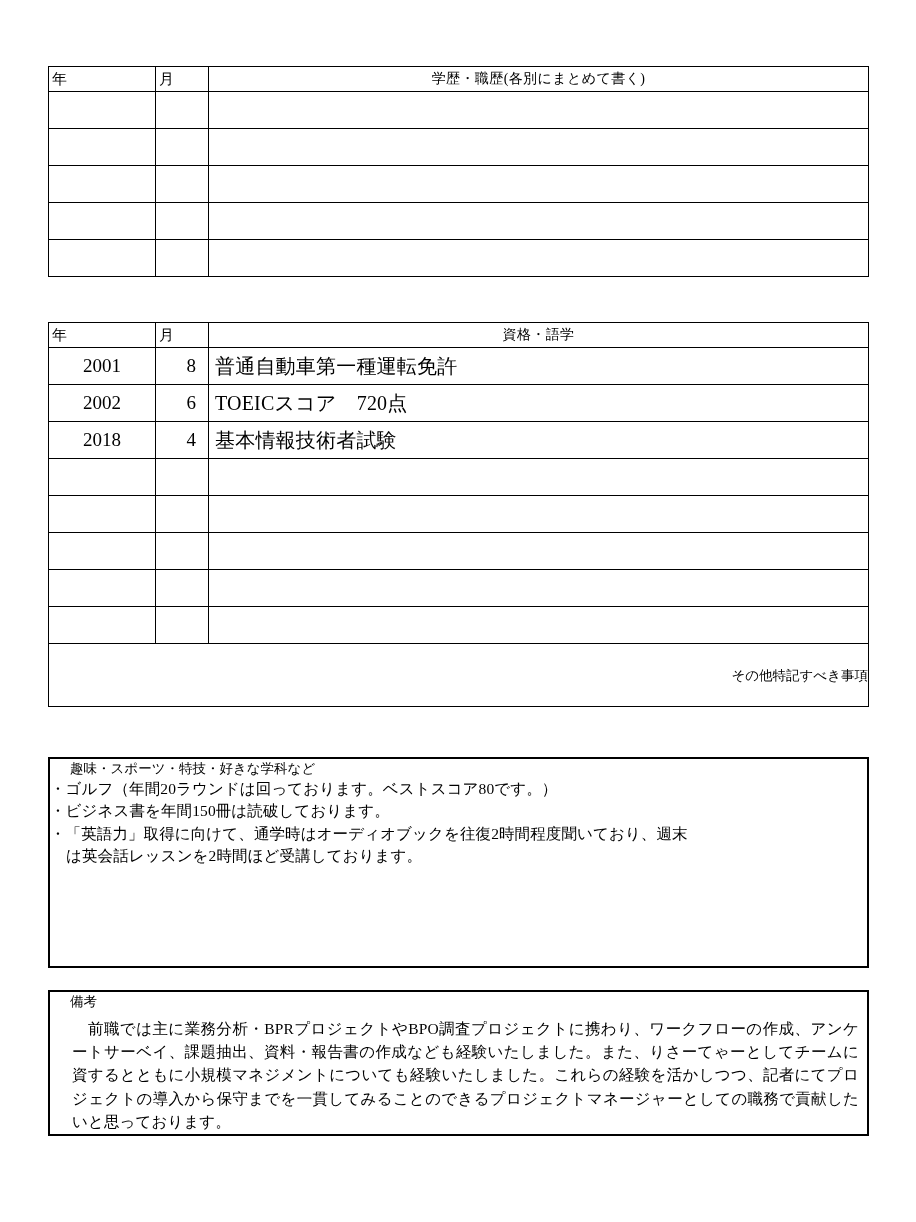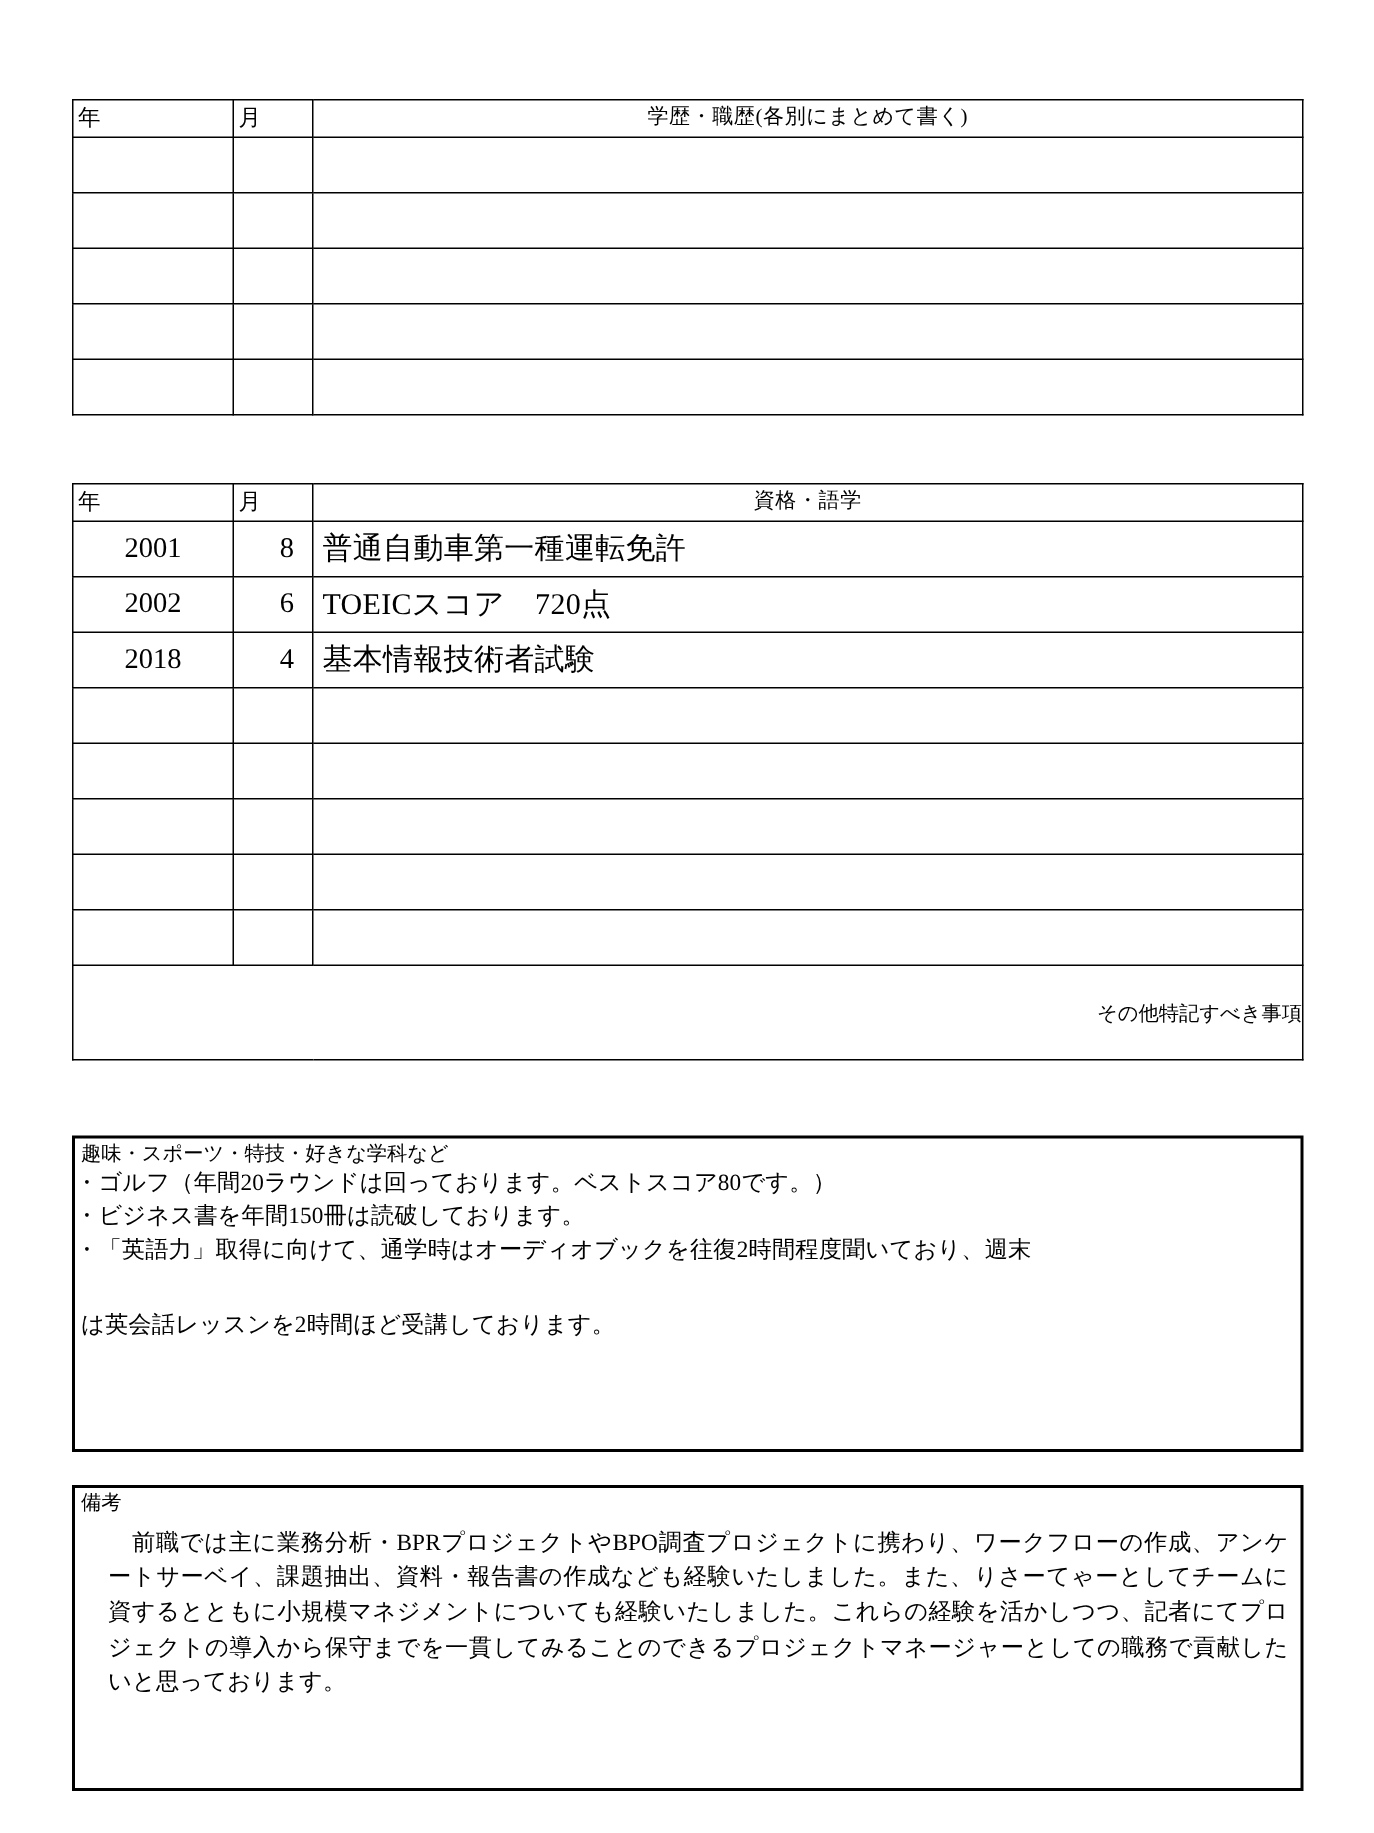--- a/index.html
+++ b/index.html
@@ -104,42 +104,41 @@
   .freebox {
     position: absolute;
     left: 48px;
     width: 821px;
     border: 2.2px solid #000;
     box-sizing: border-box;
     background: #fff;
   }
   .fb-label {
     display: block;
-    padding: 2px 0 0 4px;
+    padding: 2px 0 0 20px;
     font-size: 13.5px;
     line-height: 1.25;
   }
   .fb-list {
     margin: 0;
     padding: 0;
     list-style: none;
   }
   .fb-list li {
     font-size: 15.5px;
     line-height: 1.45;
     text-indent: 0;
     letter-spacing: 0.1px;
   }
   .fb-list li.wrapped {
-    padding-left: 4px;
-    margin-top: 28px;
+    padding-left: 16px;
   }
 
   #box-hobbies { top: 757px; height: 211px; }
-  #box-remarks { top: 990px; height: 204px; }
+  #box-remarks { top: 990px; height: 146px; }
 
   .fb-body {
     margin: 6px 8px 10px 22px;
     font-size: 15.5px;
     line-height: 1.5;
     text-align: justify;
     text-justify: inter-character;
     text-indent: 16px;
     letter-spacing: 0.1px;
   }

